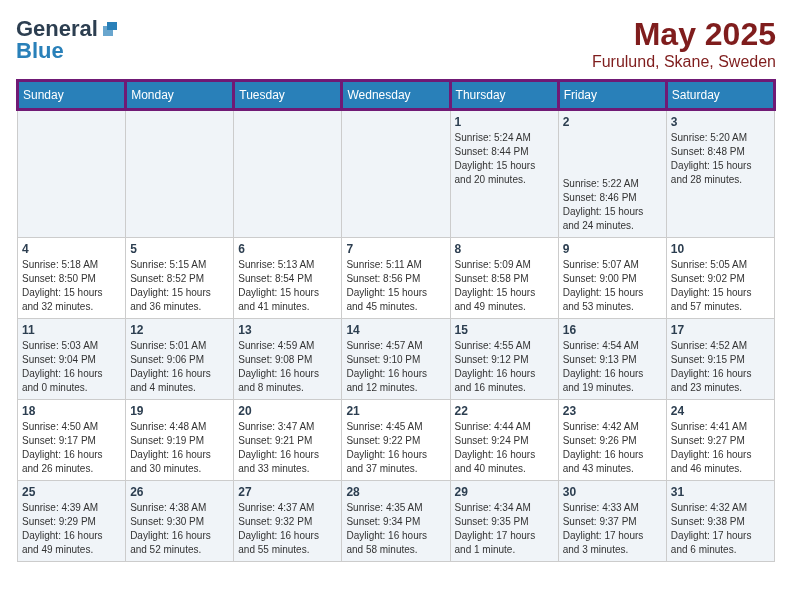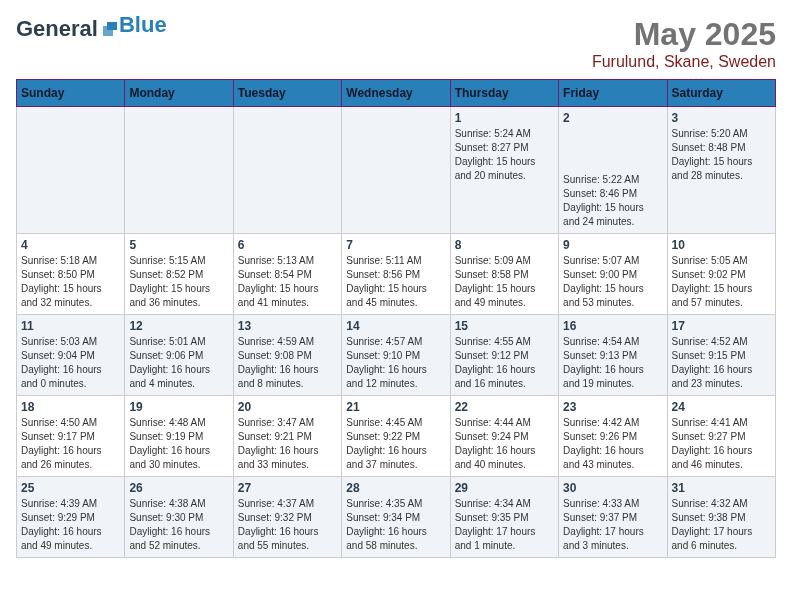--- a/index.html
+++ b/index.html
@@ -11,21 +11,21 @@
       padding: 16px;
     }
     .header-area {
       display: flex;
       justify-content: space-between;
       align-items: flex-start;
       margin-bottom: 8px;
     }
     .logo {
       display: flex;
-      flex-direction: row;
+      flex-direction: column;
       align-items: flex-start;
     }
     .logo-text {
       display: flex;
       align-items: center;
       font-size: 22px;
       font-weight: bold;
       color: #2c3e50;
     }
     .logo-general { color: #2c3e50; }
@@ -35,39 +35,39 @@
       height: 18px;
       display: inline-block;
       margin-left: 1px;
     }
     .title-area {
       text-align: right;
     }
     .month-title {
       font-size: 32px;
       font-weight: bold;
-      color: #737373;
+      color: #7f1d1d;
     }
     .location-title {
       font-size: 16px;
       color: #7f1d1d;
     }
     table {
       width: 100%;
       border-collapse: collapse;
       font-size: 10.5px;
     }
     thead tr th {
       background-color: #2980b9;
-      color: #0f172a;
+      color: #ffffff;
       padding: 6px 4px;
       text-align: left;
       font-size: 12px;
-      font-weight: bold;
-      border: 1px solid #701a75;
+      font-weight: normal;
+      border: 3px solid #701a75;
     }
     tbody tr td {
       border: 1px solid #ccc;
       vertical-align: top;
       padding: 4px 4px;
       min-height: 80px;
       width: 108px;
     }
     tbody tr:nth-child(odd) td {
       background-color: #f0f4f8;
@@ -124,21 +124,21 @@
   </thead>
   <tbody id="calendar-body">
   <tr>
         <td></td>
         <td></td>
         <td></td>
         <td></td>
         <td>
           <span class="day-num">1</span>
           <div class="day-info" style="white-space: pre-line;">Sunrise: 5:24 AM
-Sunset: 8:27 PM
+Sunset: 8:44 PM
 Daylight: 15 hours
 and 20 minutes.</div>
         </td>
         <td>
           <span class="day-num">2</span>
           <div class="day-info" style="white-space: pre-line; margin-top: 48px;">Sunrise: 5:22 AM
 Sunset: 8:46 PM
 Daylight: 15 hours
 and 24 minutes.</div>
         </td>

